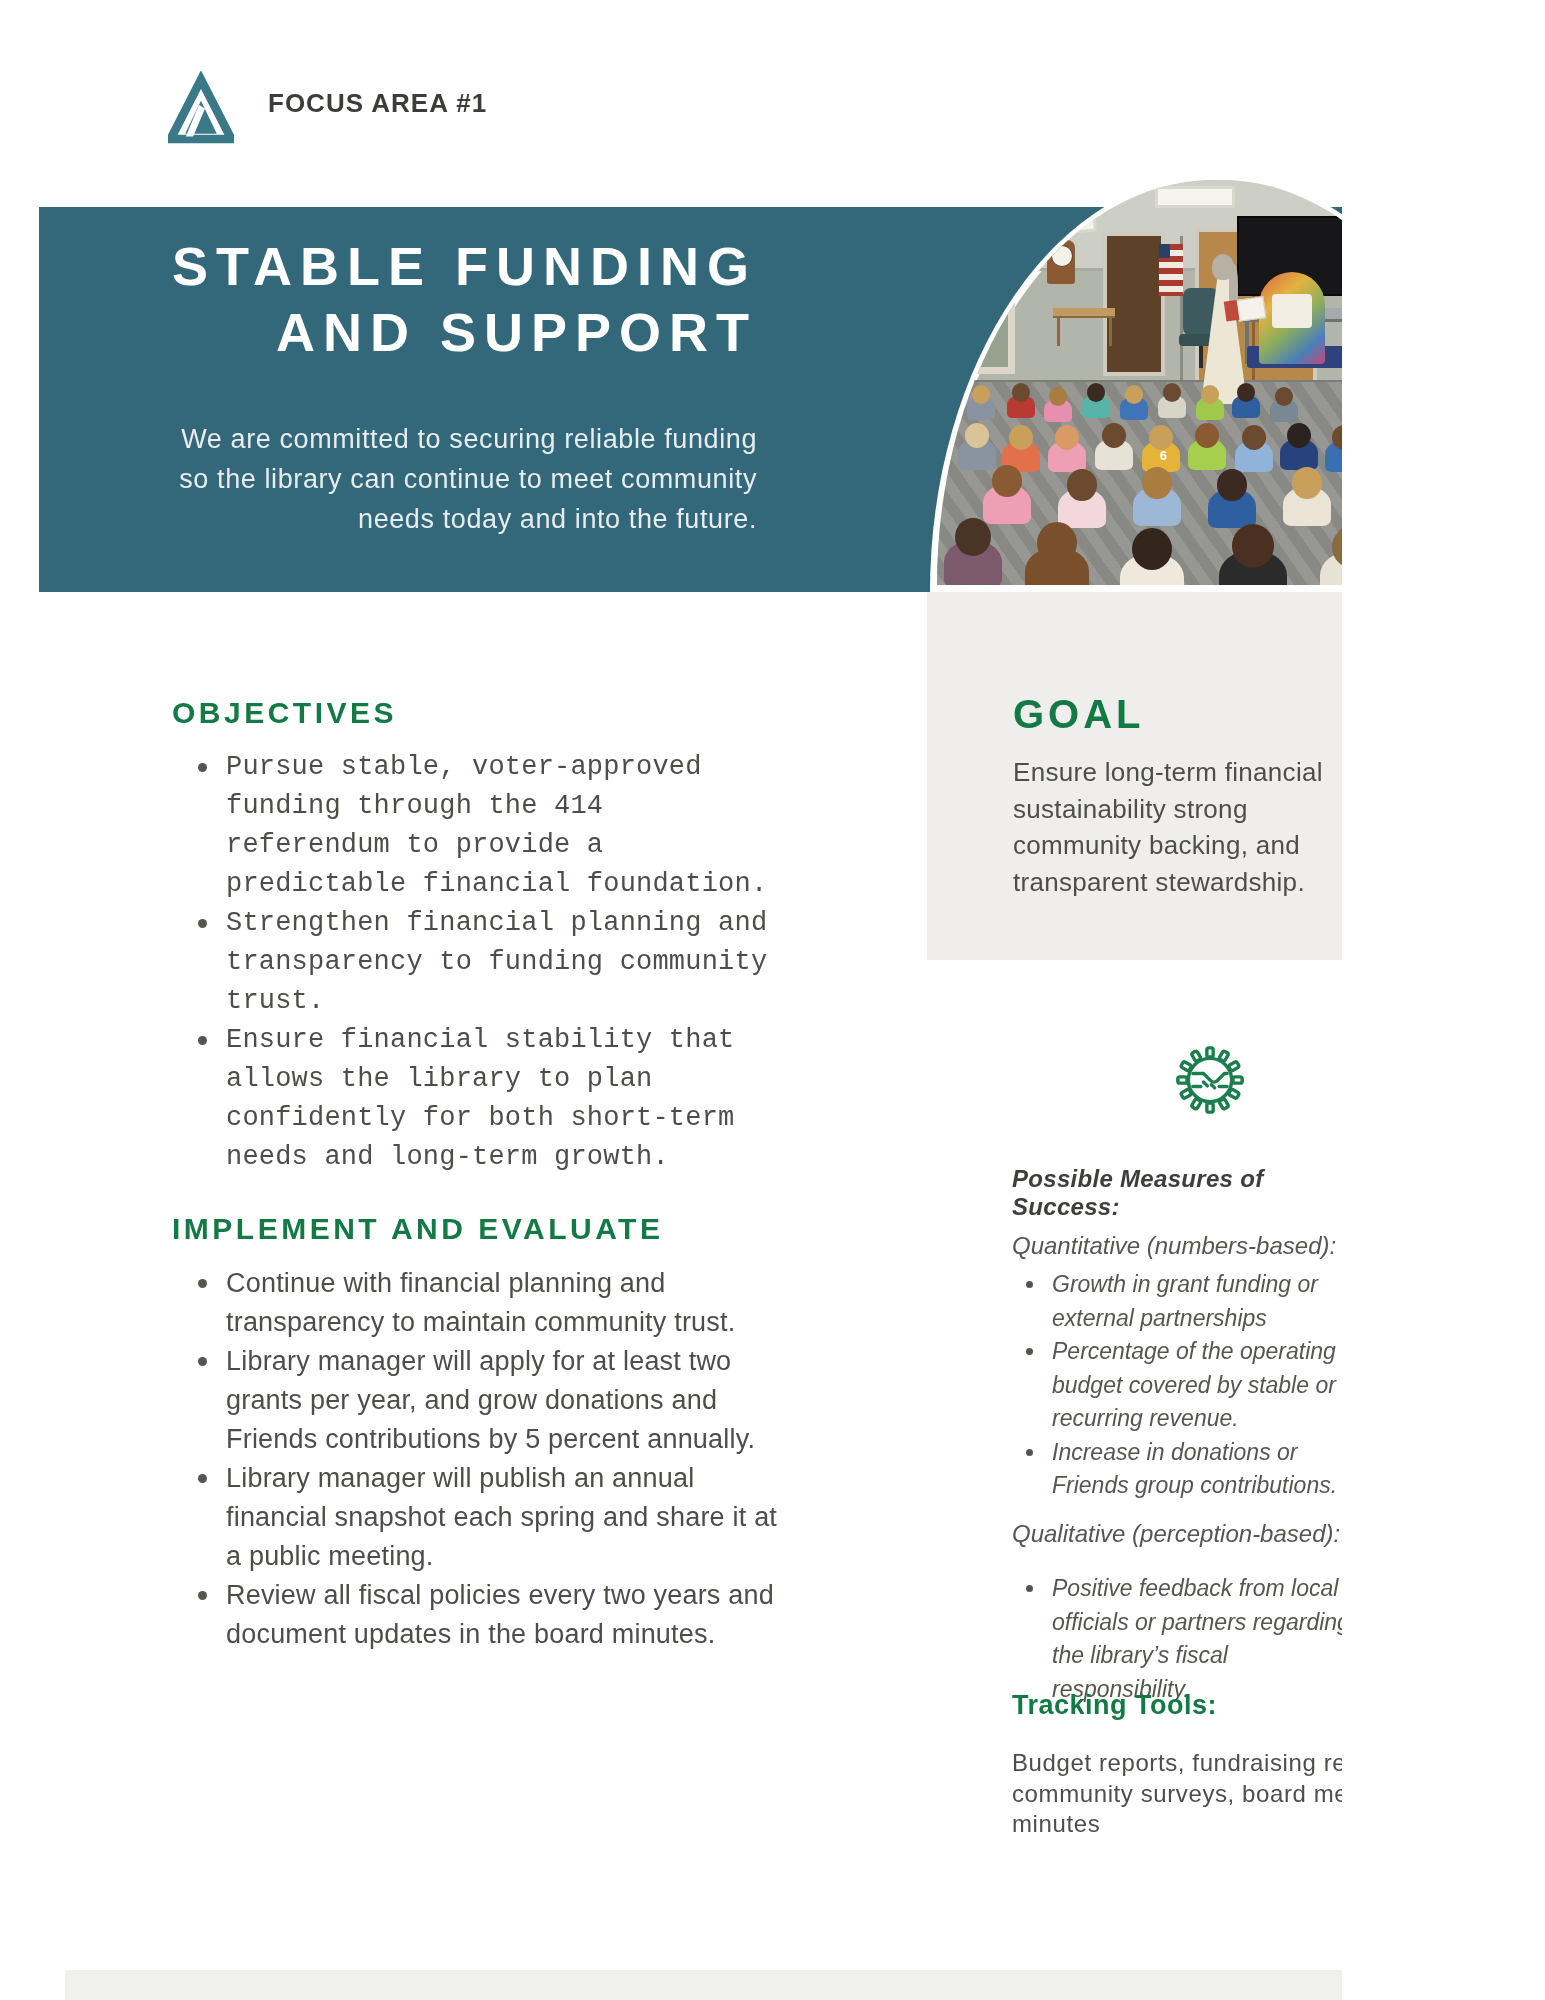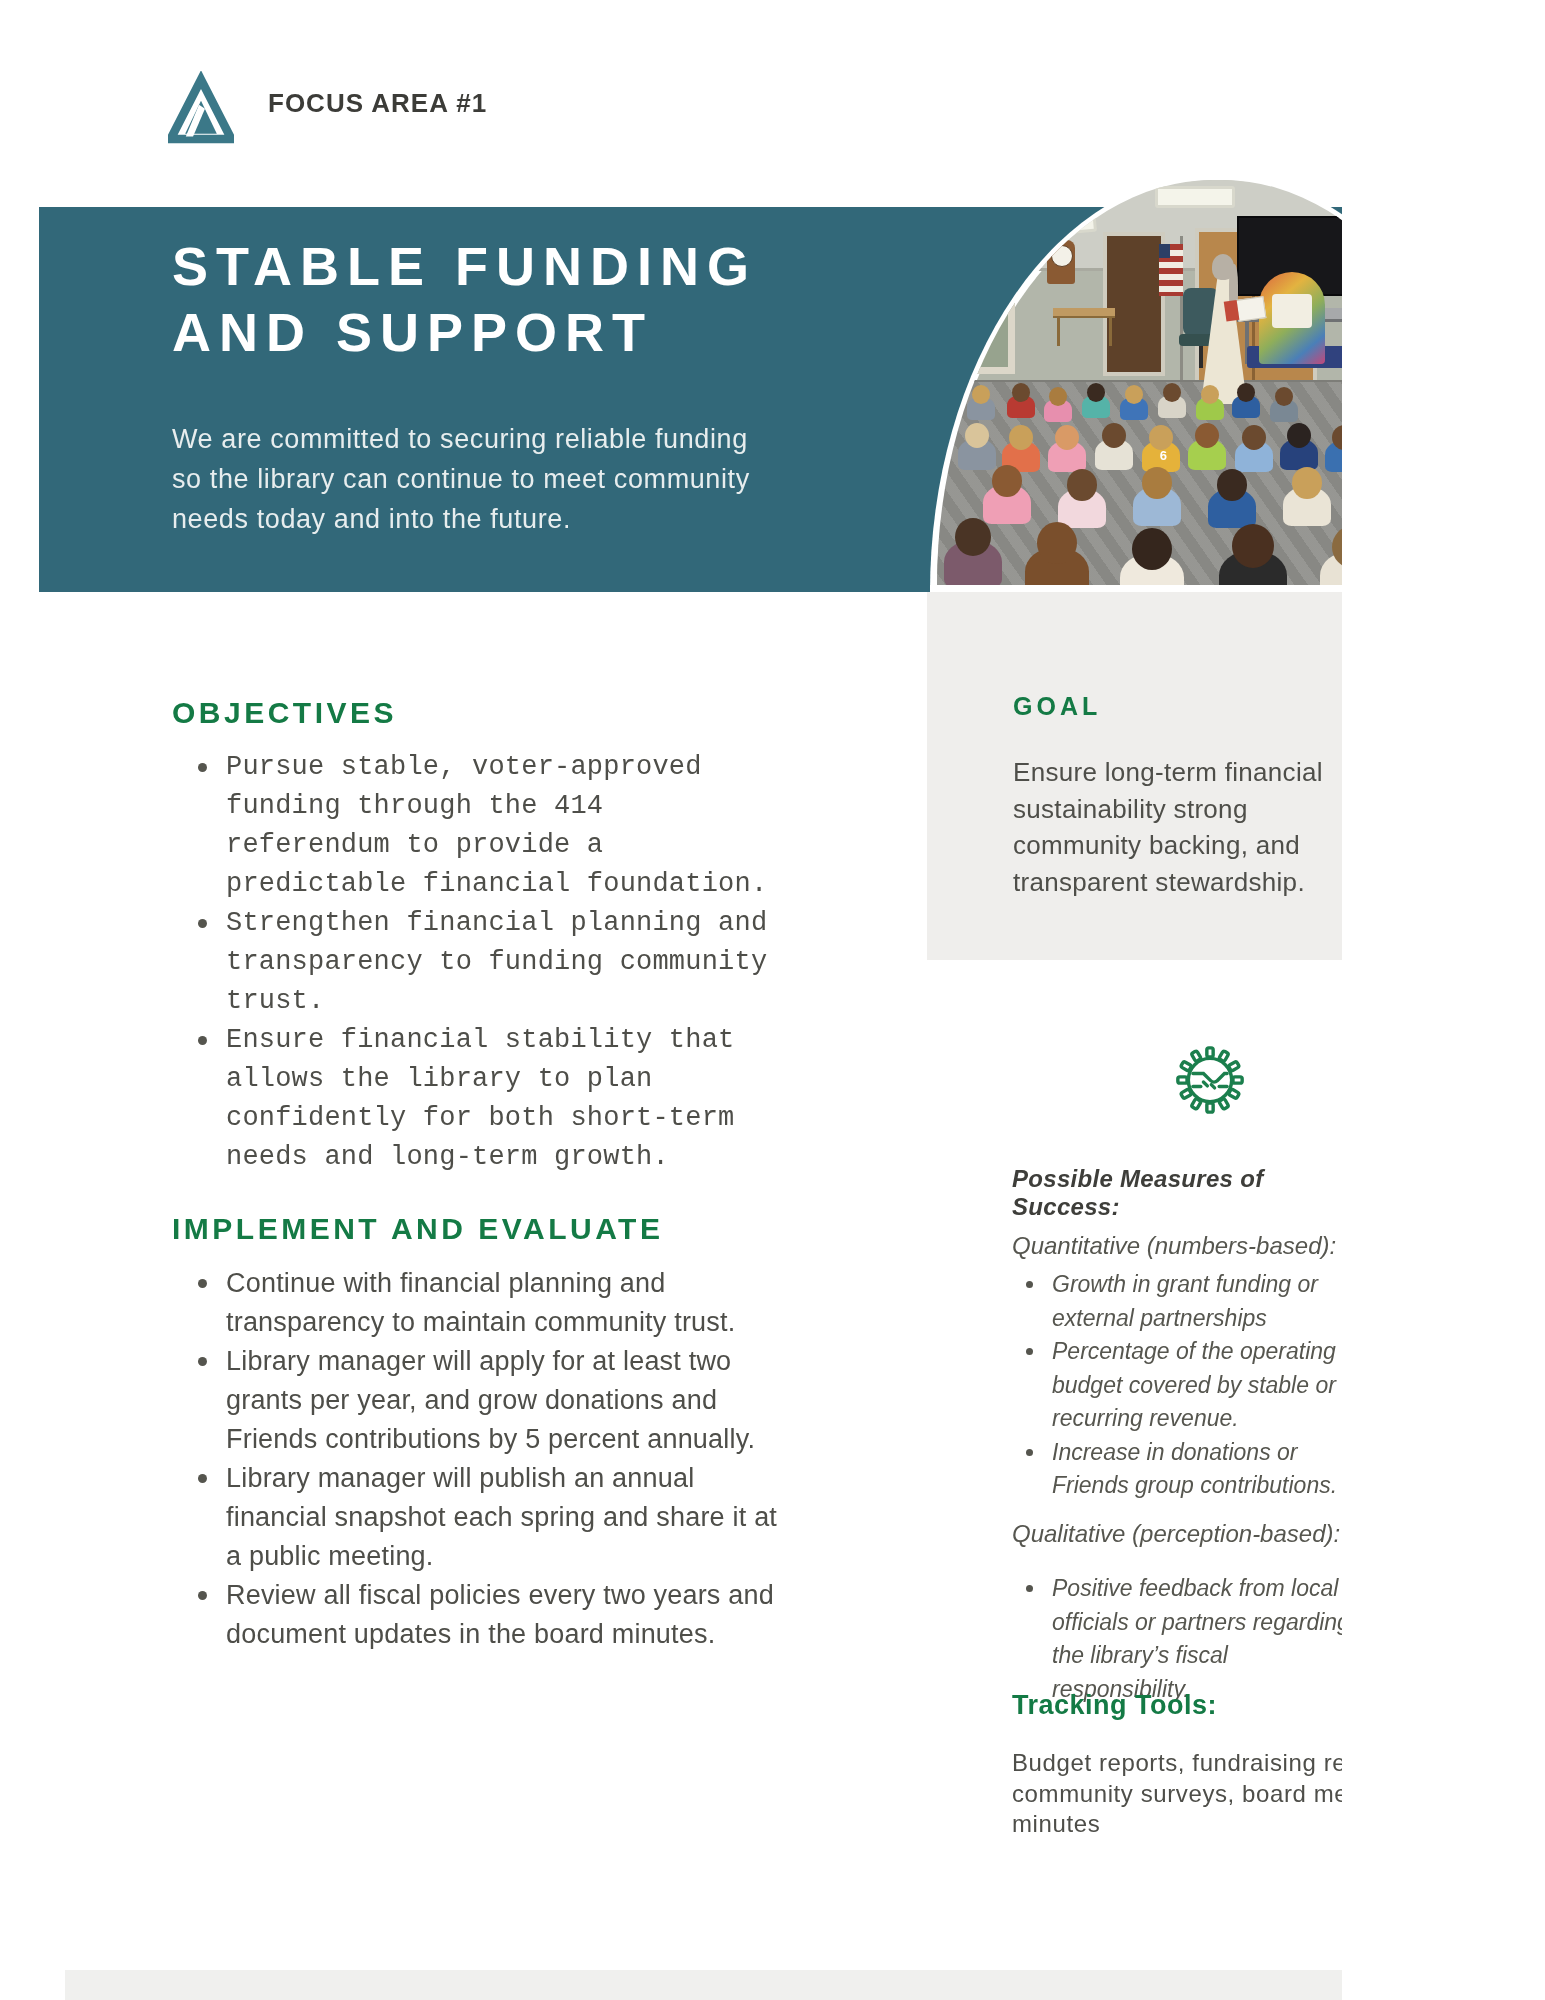--- a/index.html
+++ b/index.html
@@ -5,21 +5,21 @@
   html,body{margin:0;padding:0;background:#ffffff;}
   .page{position:relative;width:1342px;height:2000px;background:#fff;overflow:hidden;
         font-family:"Liberation Sans",sans-serif;}
 
   
   .logo{position:absolute;left:168px;top:71px;width:66px;height:78px;}
   .focus-label{position:absolute;left:268px;top:88px;font-size:26px;font-weight:bold;
                letter-spacing:1px;color:var(--label);}
 
   
-  .banner{position:absolute;left:39px;top:207px;width:1473px;height:385px;background:var(--teal);}
+  .banner{position:absolute;left:39px;top:207px;width:1473px;height:385px;background:var(--teal);text-align:right;}
   .banner-title{position:absolute;left:133px;top:26px;font-size:54px;line-height:66px;
                 font-weight:bold;letter-spacing:8px;color:#ffffff;}
   .banner-intro{position:absolute;left:133px;top:212px;width:585px;font-size:27px;line-height:40px;
                 letter-spacing:.6px;color:var(--bannerText);font-weight:300;}
 
   
   .photo{position:absolute;left:930px;top:173px;width:575px;height:419px;box-sizing:border-box;
          border:7px solid #ffffff;border-radius:50% 50% 0 0 / 100% 100% 0 0;overflow:hidden;
          background:#b2b6aa;z-index:3;}
   .photo *{position:absolute;}
@@ -57,21 +57,21 @@
   .woman-dress{left:264px;top:96px;width:46px;height:128px;background:#ece6d4;
                clip-path:polygon(36% 0,64% 0,100% 100%,0 100%);}
   .woman-head{left:275px;top:74px;width:22px;height:26px;background:#b7b0a5;border-radius:50% 50% 40% 40%;}
   .woman-hair{left:292px;top:84px;width:9px;height:52px;background:#b7b0a5;border-radius:40%;}
   .book{left:300px;top:118px;width:26px;height:20px;background:#f4f2ea;border:1px solid #cfcabb;transform:rotate(-8deg);}
   .book .cover{left:-13px;top:-1px;width:13px;height:20px;background:#c24a3a;}
   .jersey-num{font-size:13px;font-weight:bold;color:#fff;font-family:"Liberation Sans",sans-serif;}
 
   
   .goal-box{position:absolute;left:927px;top:592px;width:583px;height:368px;background:var(--grayBox);z-index:2;}
-  .goal-heading{position:absolute;left:86px;top:100px;font-size:25px;font-weight:bold;
+  .goal-heading{position:absolute;left:86px;top:100px;font-size:40px;font-weight:bold;
                 letter-spacing:4px;color:var(--green);}
   .goal-text{position:absolute;left:86px;top:162px;width:360px;font-size:26px;line-height:36.5px;
              color:var(--text);letter-spacing:.3px;}
 
   
   .sec-heading{position:absolute;font-size:30px;font-weight:bold;letter-spacing:3.5px;color:var(--green);}
   .bullets{position:absolute;margin:0;padding:0;list-style:none;color:var(--text);}
   .bullets li{position:relative;padding-left:30px;}
   .bullets.big{font-size:27px;line-height:39px;letter-spacing:.2px;}
   .bullets li::before{content:"";position:absolute;left:2px;top:15px;width:9px;height:9px;

